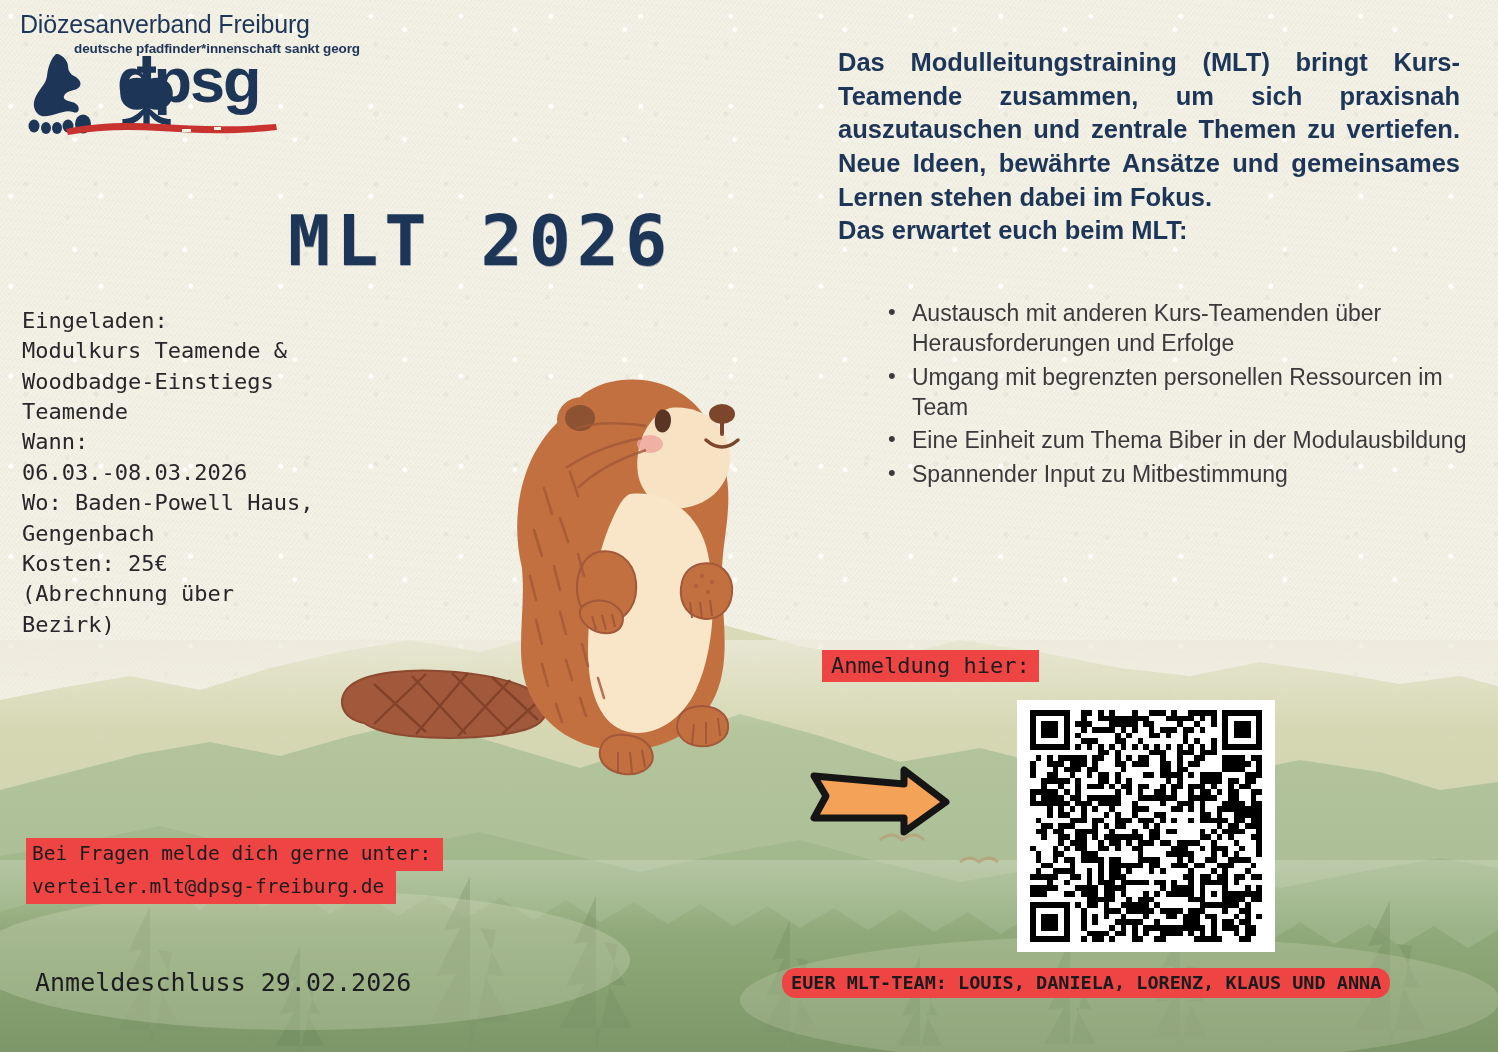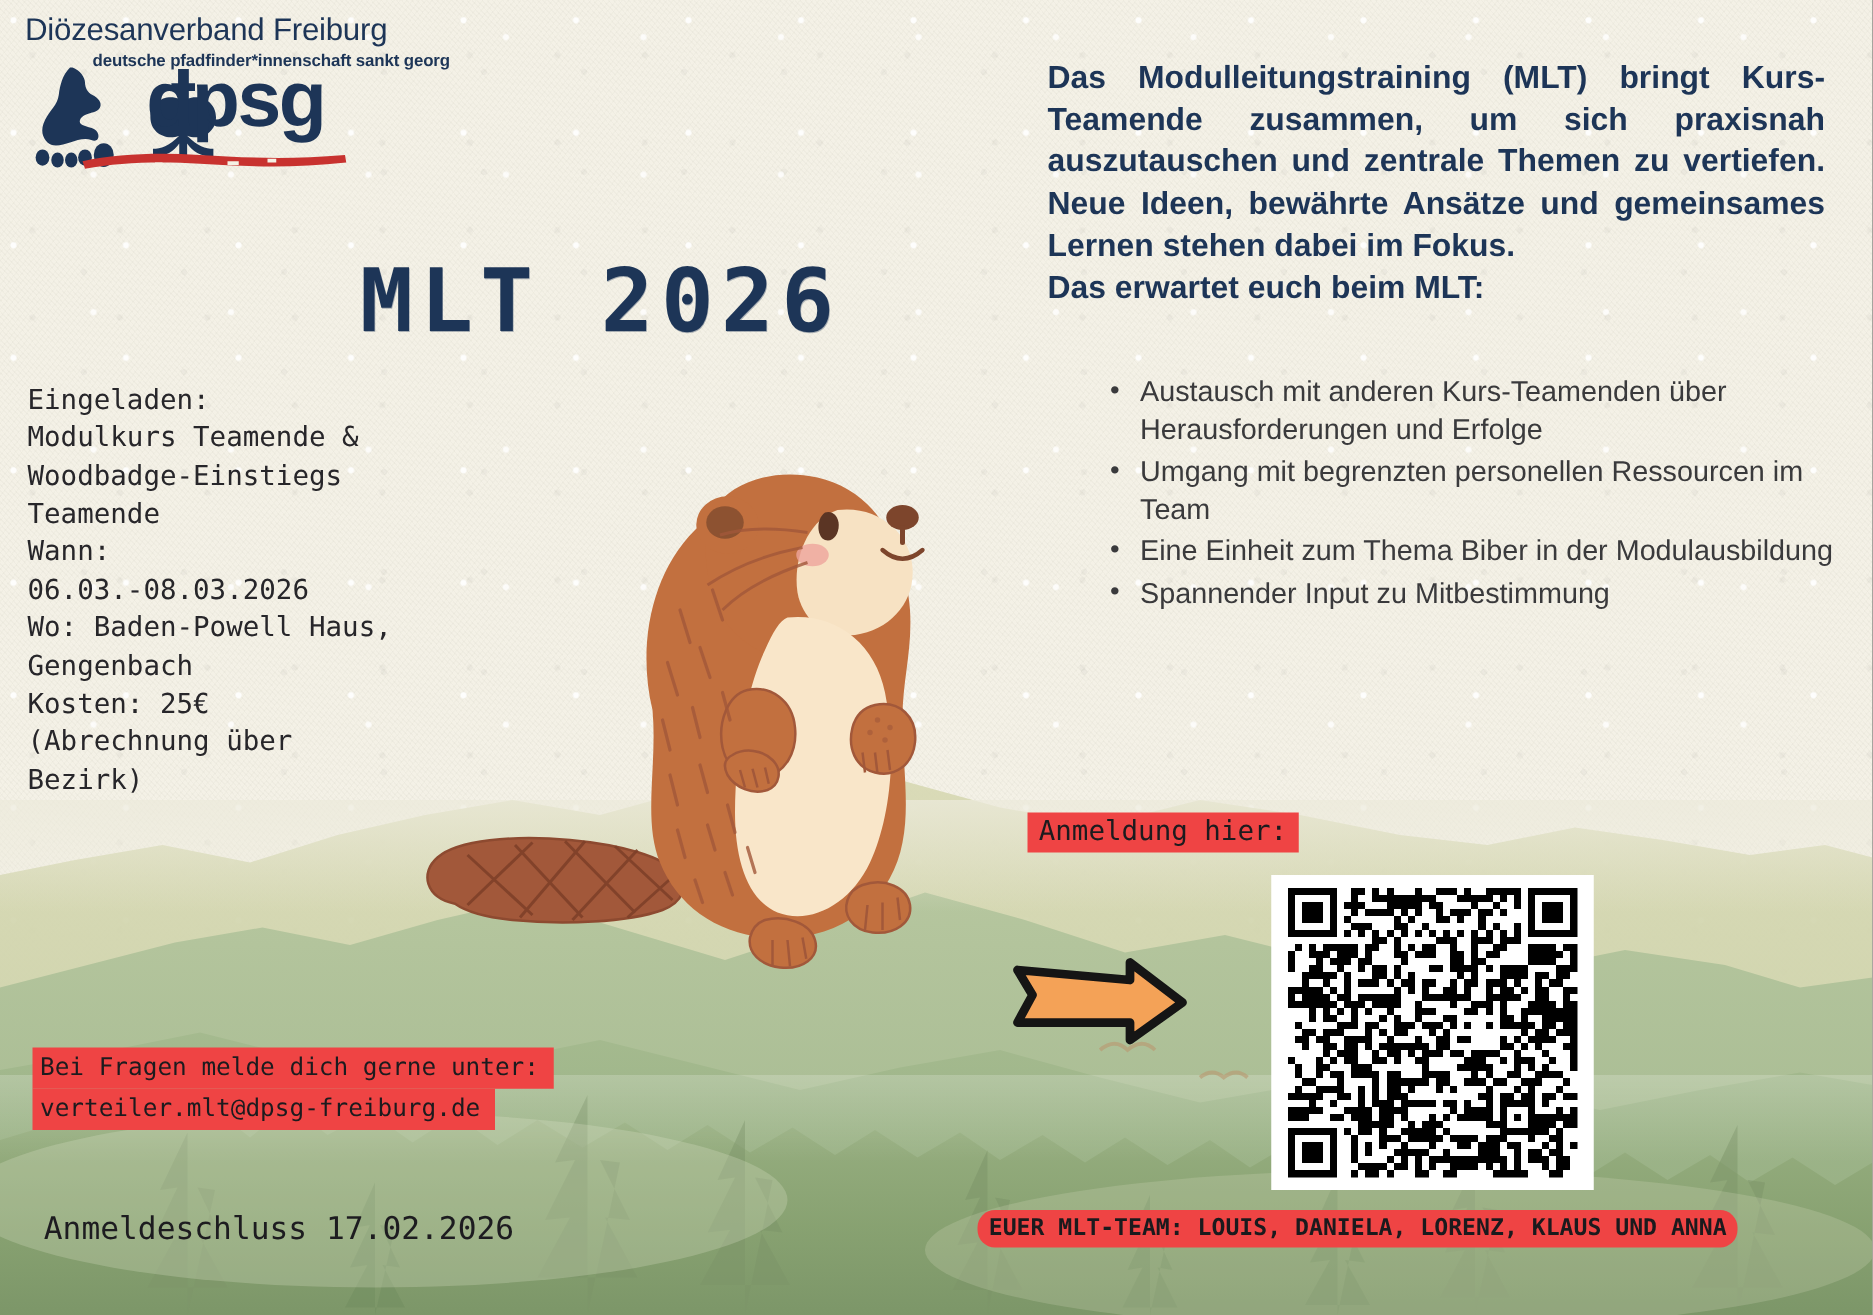--- a/index.html
+++ b/index.html
@@ -401,21 +401,21 @@
     <li>Umgang mit begrenzten personellen Ressourcen im Team</li>
     <li>Eine Einheit zum Thema Biber in der Modulausbildung</li>
     <li>Spannender Input zu Mitbestimmung</li>
   </ul>
 
   <div class="contact-box">
     <div><span class="hl">Bei Fragen melde dich gerne unter:</span></div>
     <div><span class="hl">verteiler.mlt@dpsg-freiburg.de</span></div>
   </div>
 
-  <div class="deadline">Anmeldeschluss 17.02.2026</div>
+  <div class="deadline">Anmeldeschluss 29.02.2026</div>
 
   <div class="anmeldung">
     <span class="hl">Anmeldung hier:</span>
   </div>
 
   <div class="arrow">
     <svg viewBox="0 0 146 76" xmlns="http://www.w3.org/2000/svg">
       <path fill="#f4a257" stroke="#151515" stroke-width="7" stroke-linejoin="round" d="M8,14 L20,34 L8,56 L98,56 L98,70 L140,40 L98,8 L98,22 Z"></path>
     </svg>
   </div>

